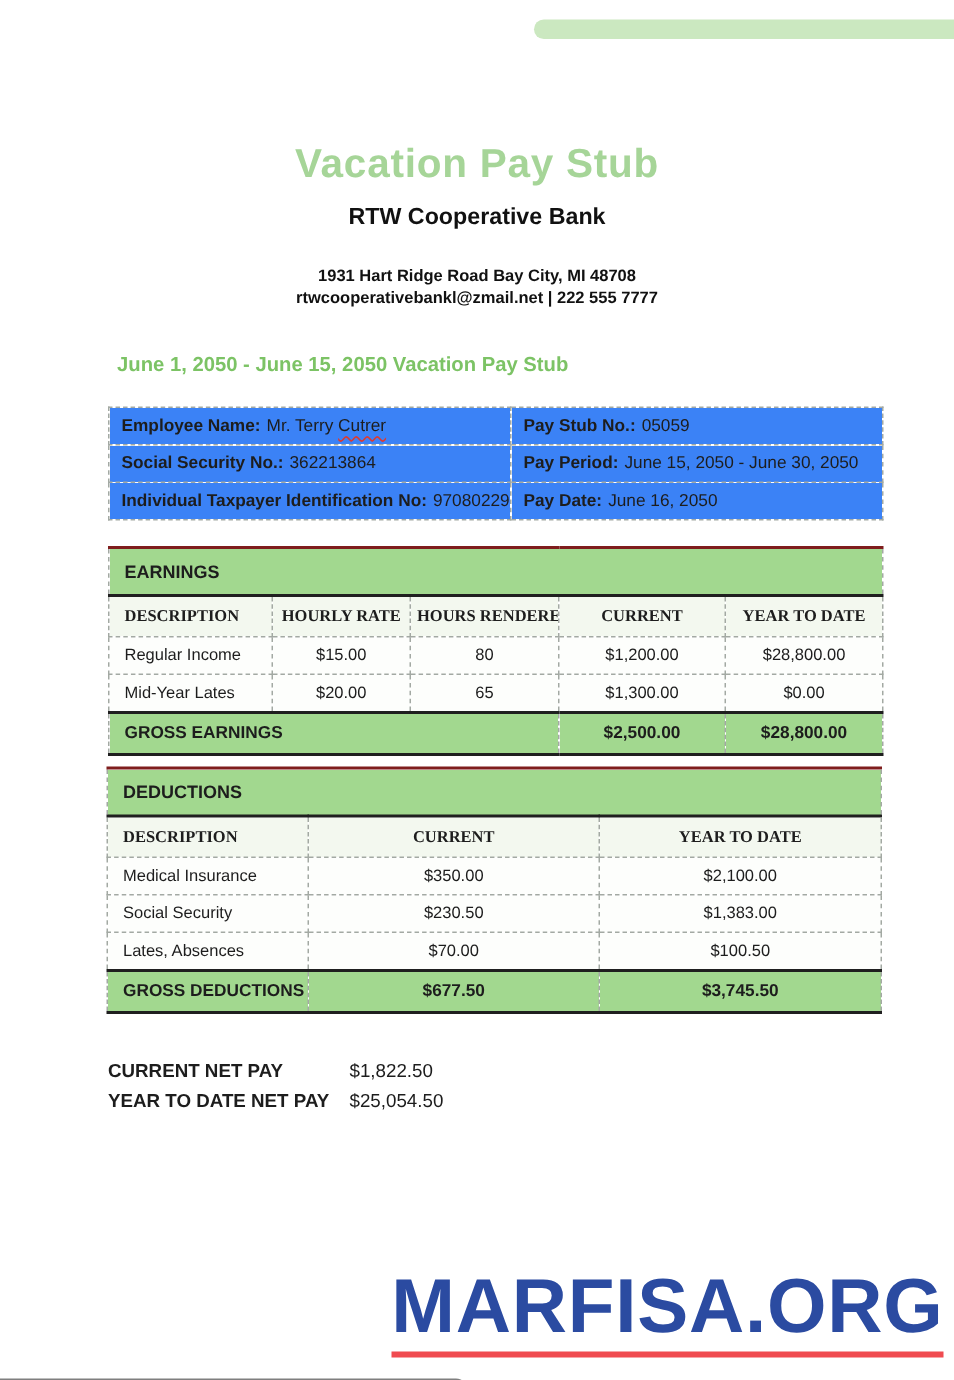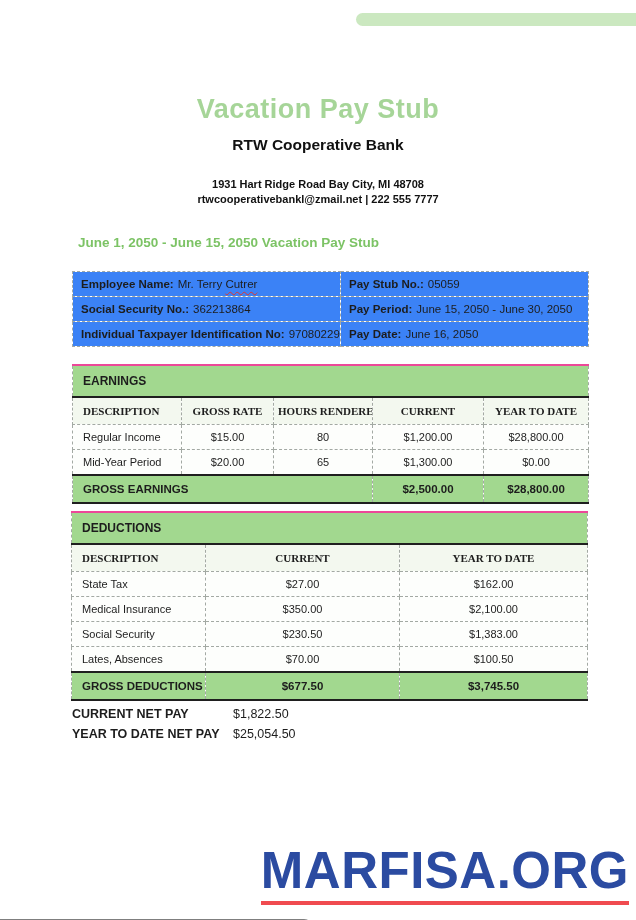--- a/index.html
+++ b/index.html
@@ -62,21 +62,21 @@
   }
 
   
   .earn-table { position: absolute; top: 352px; left: 72px; }
   .ded-table  { position: absolute; top: 499px; left: 71px; }
 
   .section-row td {
     background: #a2d88f;
     font-size: 12px; font-weight: bold;
     padding: 8px 10px;
-    border-top: 2px solid #ec4899;
+    border-top: 2px solid #7f1d1d;
     border-bottom: 2px solid #1f1f1f;
   }
   .colhead-row td {
     background: #f3f8ef;
     font-size: 11px; font-weight: bold;
     padding: 7px 4px; text-align: center; font-family: Liberation Serif, serif;
   }
   .colhead-row td:first-child { text-align: left; padding-left: 10px; }
   .data-row td {
     background: #fdfefc;
@@ -169,34 +169,34 @@
         <col style="width:99px">
         <col style="width:111px">
         <col style="width:105px">
     </colgroup>
     <tbody>
         <tr class="section-row">
       <td colspan="5">EARNINGS</td>
     </tr>
     <tr class="colhead-row">
       <td>DESCRIPTION</td>
-      <td>GROSS RATE</td>
+      <td>HOURLY RATE</td>
       <td>HOURS RENDERED</td>
       <td>CURRENT</td>
       <td>YEAR TO DATE</td>
     </tr>
     <tr class="data-row">
       <td>Regular Income</td>
       <td>$15.00</td>
       <td>80</td>
       <td>$1,200.00</td>
       <td>$28,800.00</td>
     </tr>
     <tr class="data-row">
-      <td>Mid-Year Period</td>
+      <td>Mid-Year Lates</td>
       <td>$20.00</td>
       <td>65</td>
       <td>$1,300.00</td>
       <td>$0.00</td>
     </tr>
     <tr class="total-row">
       <td colspan="3">GROSS EARNINGS</td>
       <td>$2,500.00</td>
       <td>$28,800.00</td>
     </tr>
@@ -210,25 +210,20 @@
         <col style="width:188px">
     </colgroup>
     <tbody>
         <tr class="section-row">
       <td colspan="3">DEDUCTIONS</td>
     </tr>
     <tr class="colhead-row">
       <td>DESCRIPTION</td>
       <td>CURRENT</td>
       <td>YEAR TO DATE</td>
-    </tr>
-    <tr class="data-row">
-      <td>State Tax</td>
-      <td>$27.00</td>
-      <td>$162.00</td>
     </tr>
     <tr class="data-row">
       <td>Medical Insurance</td>
       <td>$350.00</td>
       <td>$2,100.00</td>
     </tr>
     <tr class="data-row">
       <td>Social Security</td>
       <td>$230.50</td>
       <td>$1,383.00</td>

